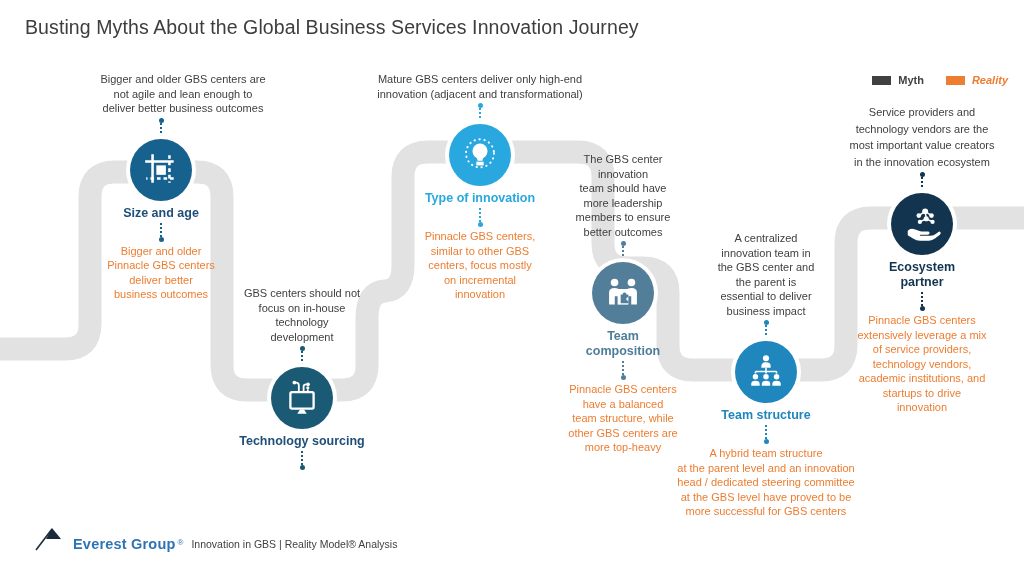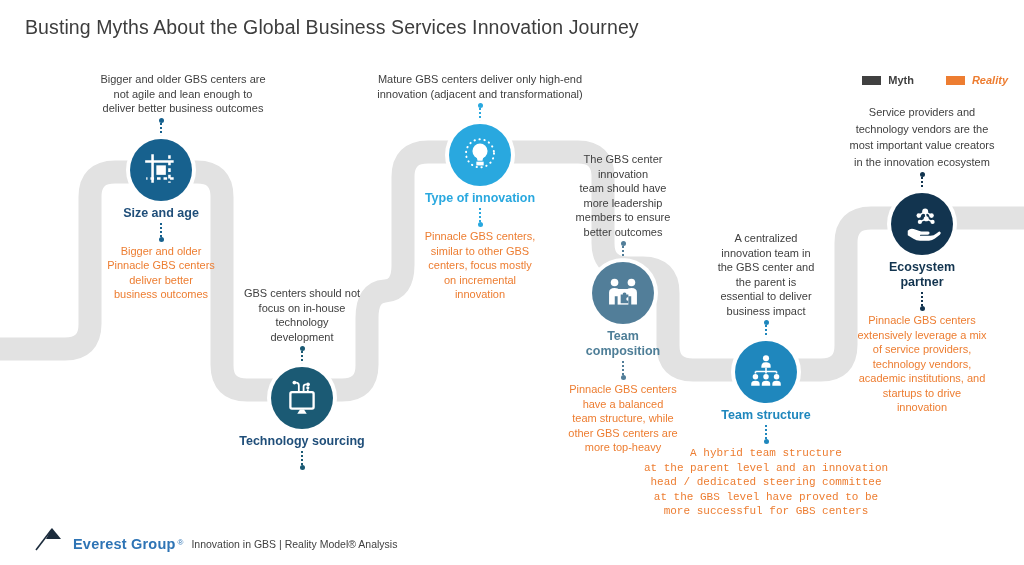--- a/index.html
+++ b/index.html
@@ -4,21 +4,21 @@
 <style>
   * { margin:0; padding:0; box-sizing:border-box; }
   body { font-family:"Liberation Sans", sans-serif; background:#ffffff; }
   .canvas { position:relative; width:1024px; height:565px; background:#fff; overflow:hidden; }
 
   .title { position:absolute; left:25px; top:16px; font-size:19.5px; color:#3d3d3d; letter-spacing:.1px; }
 
   .path-svg { position:absolute; left:0; top:0; z-index:0; }
 
   
-  .legend { position:absolute; top:74px; right:16px; display:flex; align-items:center; gap:32px; z-index:2; }
+  .legend { position:absolute; top:74px; right:16px; display:flex; align-items:center; gap:22px; z-index:2; }
   .legend-item { display:flex; align-items:center; gap:7px; }
   .swatch { width:19px; height:9px; }
   .legend-label { font-size:11px; font-weight:bold; }
 
   
   .stage { position:absolute; display:flex; flex-direction:column; align-items:center; z-index:1; }
   .myth { font-size:11px; line-height:14.5px; color:#3f3f3f; text-align:center; white-space:pre-line; }
   .reality { font-size:11px; line-height:14.5px; text-align:center; white-space:pre-line; }
   .conn { display:flex; flex-direction:column; align-items:center; height:19px; margin:2px 0; }
   .conn .dot { width:5px; height:5px; border-radius:50%; background:var(--c); }
@@ -211,21 +211,21 @@
           <path d="M24 31 v-1.6 q0-3 4-3 4 0 4 3 V31 z"></path>
         </g>
         <path d="M18 14 v3.5 M8 17.5 h20 M8 17.5 v2 M18 17.5 v2 M28 17.5 v2" fill="none" stroke="#fff" stroke-width="1.5"></path>
       </svg>
     </div>
     <div class="stage-label">Team structure</div>
     <div class="conn">
         <span class="dash"></span>
         <span class="dot"></span>
       </div>
-    <div class="reality" style="color: rgb(237, 125, 49); font-family: Liberation Mono, monospace;">A hybrid team structure
+    <div class="reality" style="color: rgb(237, 125, 49);">A hybrid team structure
 at the parent level and an innovation
 head / dedicated steering committee
 at the GBS level have proved to be
 more successful for GBS centers</div>
   </div>
 
   <div class="stage s6" style="--c: #12344F; --lc: #12344F;">
     <div class="myth" style="color: rgb(64, 64, 64);">Service providers and
 technology vendors are the
 most important value creators

